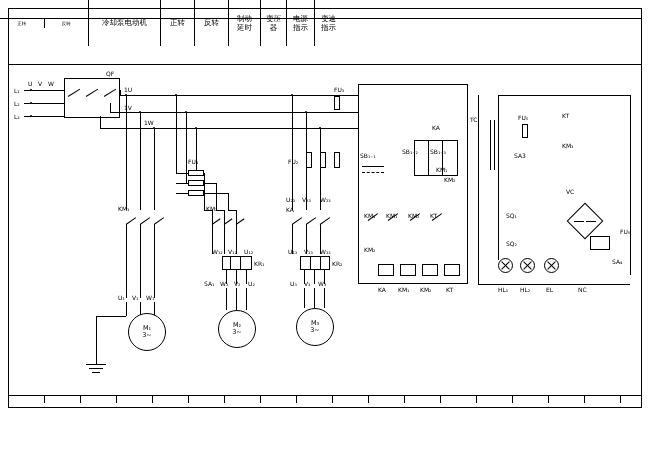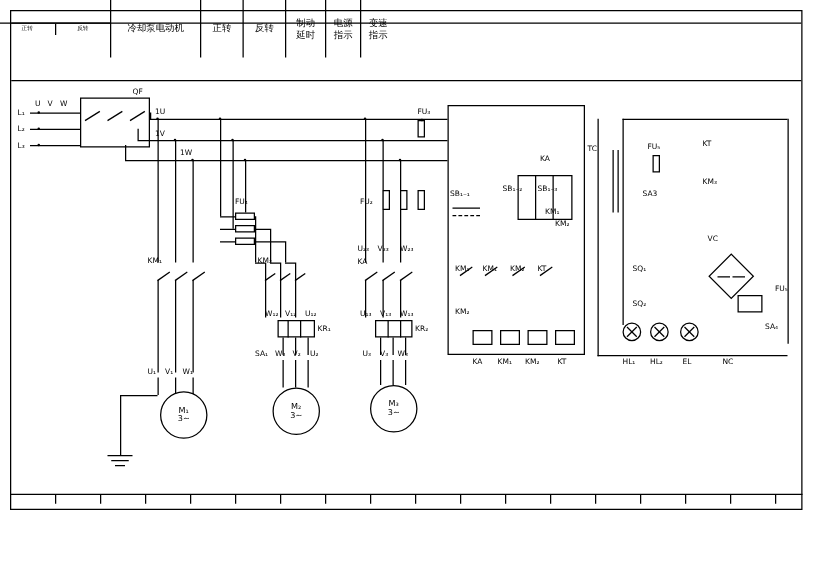--- a/index.html
+++ b/index.html
@@ -60,20 +60,24 @@
     <div class="hcell" style="width:34px">
       <div class="top">正转</div>
     </div>
     <div class="hcell" style="width:34px">
       <div class="top">反转</div>
     </div>
     <div class="hcell" style="width:32px;white-space:pre-line">
       <div class="top">制动
 延时</div>
     </div>
+    <div class="hcell" style="width:26px;white-space:pre-line">
+      <div class="top">变压
+器</div>
+    </div>
     <div class="hcell" style="width:28px;white-space:pre-line">
       <div class="top">电源
 指示</div>
     </div>
     <div class="hcell" style="width:28px;white-space:pre-line">
       <div class="top">变速
 指示</div>
     </div>
   </div>
 

